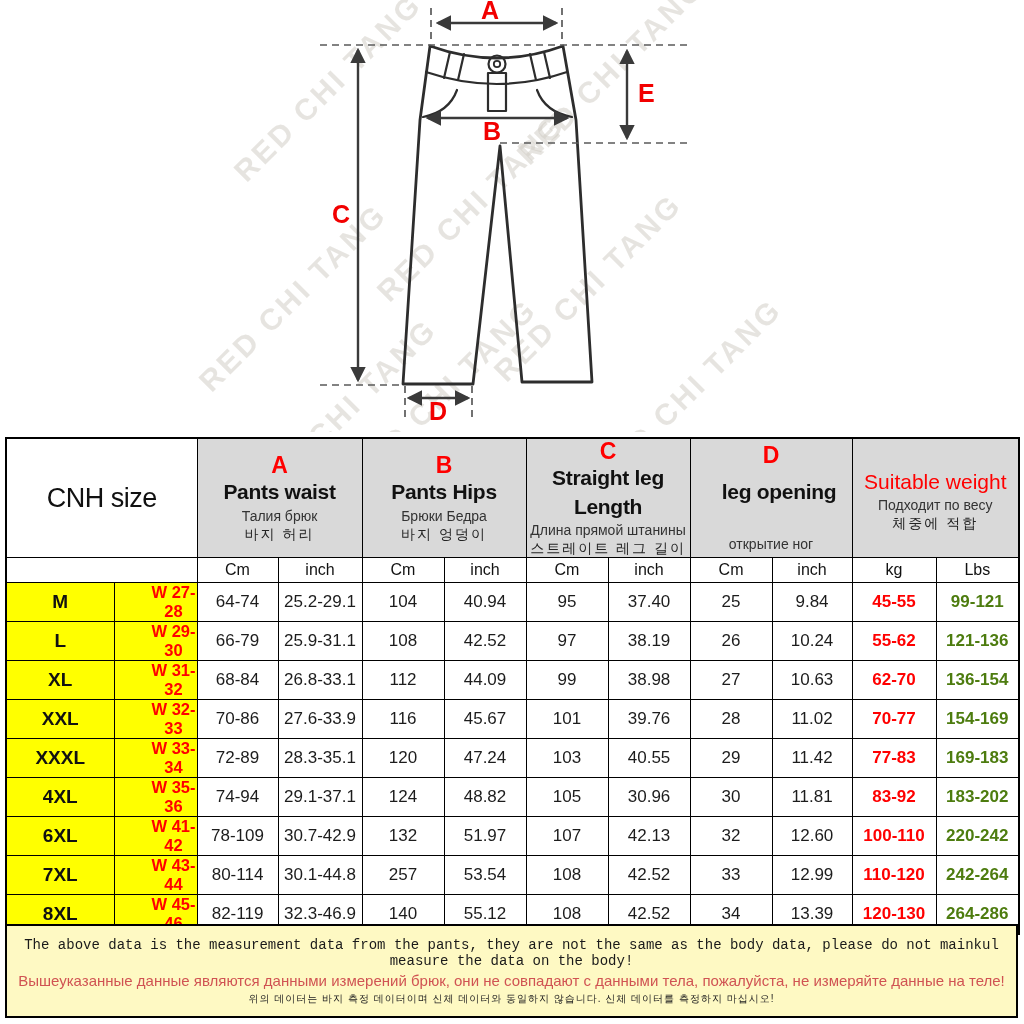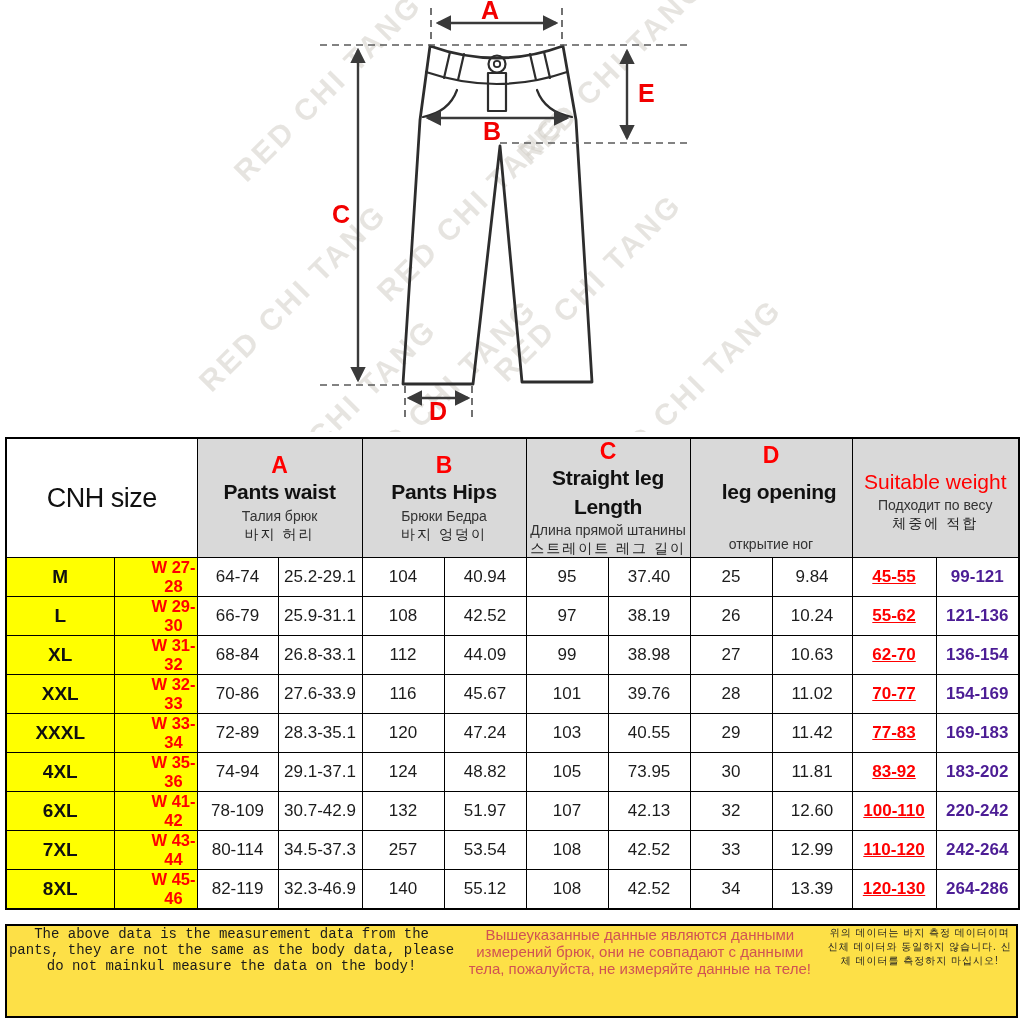--- a/index.html
+++ b/index.html
@@ -30,26 +30,26 @@
   .dim-ko{font-size:14px;color:#222;letter-spacing:2px;line-height:1.3;}
   th.col-d .dim-en{margin-top:9px;padding-left:16px;}
   th.col-d .dim-ru{margin-top:29px;}
   .suitable-title{color:#ff0000;font-size:21px;font-weight:normal;line-height:1.3;margin-top:4px;}
   tr.sub-header{height:25px;}
   tr.sub-header th{background:#fff;font-weight:normal;font-size:16px;}
   tbody tr{height:35px;}
   tbody td{font-size:17px;color:#1c1c1c;}
   tbody th.size{background:#ffff00;font-size:19px;font-weight:bold;color:#111;}
   tbody td.wcell{background:#ffff00;color:#ff0000;font-weight:bold;font-size:16.5px;padding-left:36px;}
-  tbody td.kg{color:#ff0000;font-weight:bold;text-decoration:underline;}
-  tbody td.lbs{color:#4c1d95;font-weight:bold;}
+  tbody td.kg{color:#ff0000;font-weight:bold;}
+  tbody td.lbs{color:#4d7c0f;font-weight:bold;}
   
   #note-box{
     position:absolute;left:5px;top:924px;width:1013px;height:94px;box-sizing:border-box;
-    border:2px solid #000;background:#fde047;display:flex;
+    border:2px solid #000;background:#fef9c3;display:flex;flex-direction:column;
     justify-content:center;text-align:center;gap:3px;
   }
   .note-en{font-family:"Liberation Mono",monospace;font-size:14px;color:#1a1a1a;}
   .note-ru{font-size:15px;color:#d05353;}
   .note-ko{font-size:10px;color:#222;letter-spacing:1px;}
 </style>
 </head>
 <body>
 
 <svg id="diagram" width="1024" height="432" viewBox="0 0 1024 432" xmlns="http://www.w3.org/2000/svg">
@@ -149,20 +149,33 @@
         <div class="dim-letter">D</div>
         <div class="dim-en">leg opening</div>
         <div class="dim-ru">открытие ног</div>
       </th>
       <th colspan="2" class="col-weight">
         <div class="suitable-title">Suitable weight</div>
         <div class="dim-ru">Подходит по весу</div>
         <div class="dim-ko">체중에 적합</div>
       </th>
     </tr>
+    <tr class="sub-header">
+      <th colspan="2"></th>
+      <th>Cm</th>
+      <th>inch</th>
+      <th>Cm</th>
+      <th>inch</th>
+      <th>Cm</th>
+      <th>inch</th>
+      <th>Cm</th>
+      <th>inch</th>
+      <th>kg</th>
+      <th>Lbs</th>
+    </tr>
   </thead>
   <tbody>
 
       <tr>
         <th class="size">M</th>
         <td class="wcell">W 27-28</td>
         <td>64-74</td>
         <td>25.2-29.1</td>
         <td>104</td>
         <td>40.94</td>
@@ -235,21 +248,21 @@
       </tr>
 
       <tr>
         <th class="size">4XL</th>
         <td class="wcell">W 35-36</td>
         <td>74-94</td>
         <td>29.1-37.1</td>
         <td>124</td>
         <td>48.82</td>
         <td>105</td>
-        <td>73.95</td>
+        <td>30.96</td>
         <td>30</td>
         <td>11.81</td>
         <td class="kg">83-92</td>
         <td class="lbs">183-202</td>
       </tr>
 
 
       <tr>
         <th class="size">6XL</th>
         <td class="wcell">W 41-42</td>
@@ -262,21 +275,21 @@
         <td>32</td>
         <td>12.60</td>
         <td class="kg">100-110</td>
         <td class="lbs">220-242</td>
       </tr>
 
       <tr>
         <th class="size">7XL</th>
         <td class="wcell">W 43-44</td>
         <td>80-114</td>
-        <td>34.5-37.3</td>
+        <td>30.1-44.8</td>
         <td>257</td>
         <td>53.54</td>
         <td>108</td>
         <td>42.52</td>
         <td>33</td>
         <td>12.99</td>
         <td class="kg">110-120</td>
         <td class="lbs">242-264</td>
       </tr>
 

